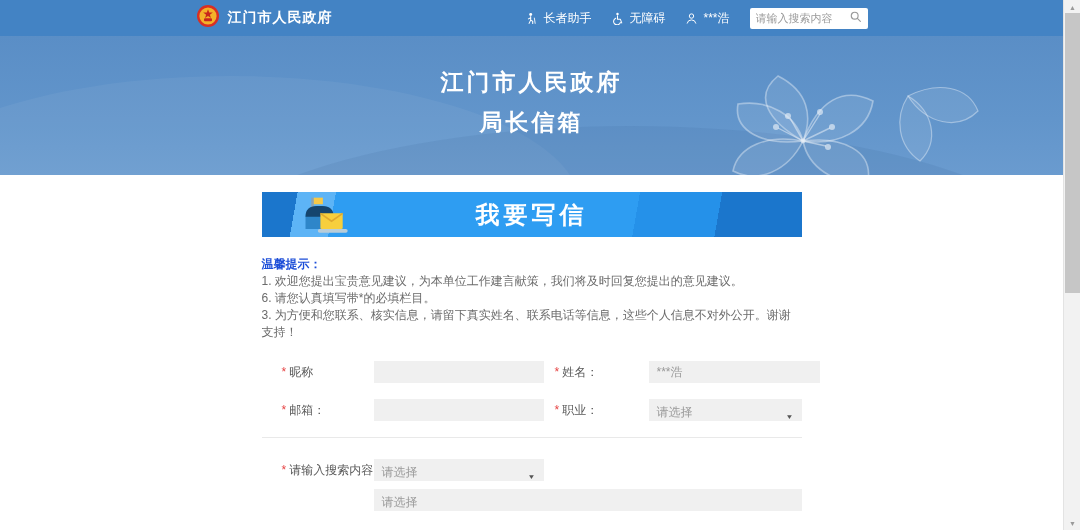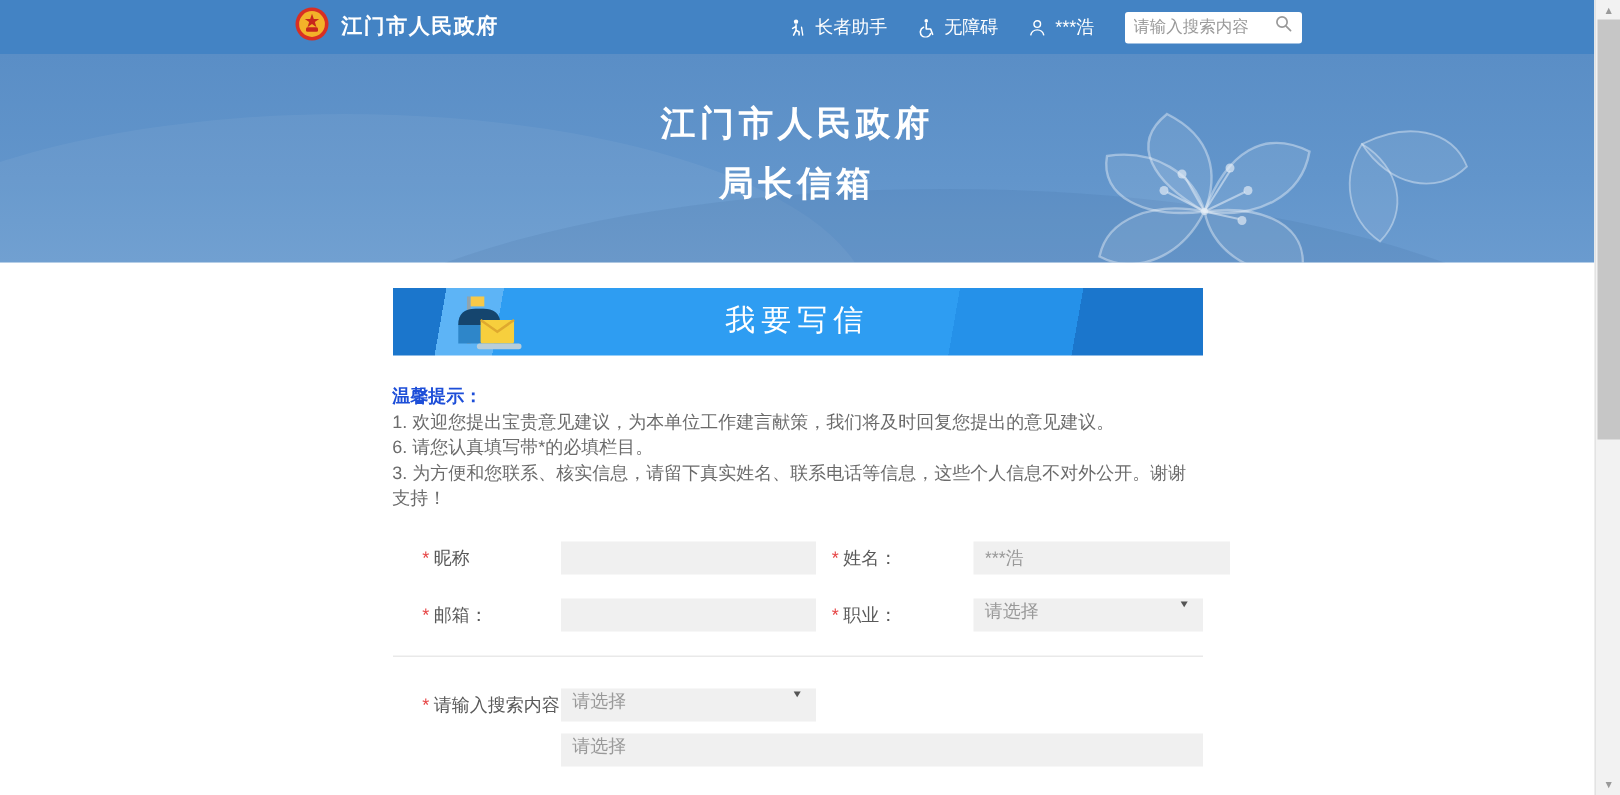--- a/index.html
+++ b/index.html
@@ -42,37 +42,37 @@
 
   .letter-banner { position:relative; height:45px; margin-top:17px; overflow:hidden;
     background:linear-gradient(100deg,
       #1b76cc 0%, #1b76cc 6.5%,
       #5db4f6 6.5%, #5db4f6 13.5%,
       #2e9df2 13.5%, #2e9df2 69%,
       #2591e9 69%, #2591e9 84%,
       #1b76cc 84%, #1b76cc 100%); }
   .letter-banner .mailbox { position:absolute; left:36px; top:4px; }
   .letter-title { position:absolute; left:0; right:0; top:0; height:45px; line-height:45px;
-    text-align:center; color:#fff; font-size:20px; font-weight:normal; letter-spacing:4px; }
+    text-align:center; color:#fff; font-size:24px; font-weight:bold; letter-spacing:4px; }
 
   .tips { margin-top:19px; font-size:12px; color:#6b6b6b; line-height:17px; }
   .tips-title { font-weight:bold; color:#1d4ed8; }
 
   .form { margin-top:20px; }
   .form-row { display:flex; align-items:center; height:22px; margin-bottom:16px; }
   .flabel { font-size:12px; color:#595959; white-space:nowrap; flex-shrink:0; }
   .req { color:#e64545; margin-right:3px; }
   .lab1 { width:92px;margin-left:20px; }
   .lab2 { width:94px; margin-left:11px; }
   .finput { height:22px; background:#f0f0f0; border:0; outline:none; font-size:12px;
     color:#999; padding:0 8px; font-family:inherit; }
   .w-s1 { width:170px; }
   .w-s2 { width:173px; }
   .w-full { flex:1; }
-  .fselect { height:22px; background:#f0f0f0; display:flex; align-items:flex-start;
+  .fselect { height:22px; background:#f0f0f0; display:flex; align-items:flex-end;
     padding:0 8px; font-size:12px; color:#999; cursor:pointer; }
   .fselect .caret { margin-left:auto; font-size:8px; color:#555;
     transform:scaleY(.8); line-height:1; }
   .divider { height:1px; background:#e9e9e9; margin:15px 0 21px 0; }
   .row-tight { margin-bottom:8px; }
 
   
   .scrollbar { position:absolute; top:0; right:0; width:17px; height:530px;
     background:#f2f2f2; border-left:1px solid #e3e3e3; }
   .sb-arrow { position:absolute; left:0; width:17px; height:14px; display:flex;

